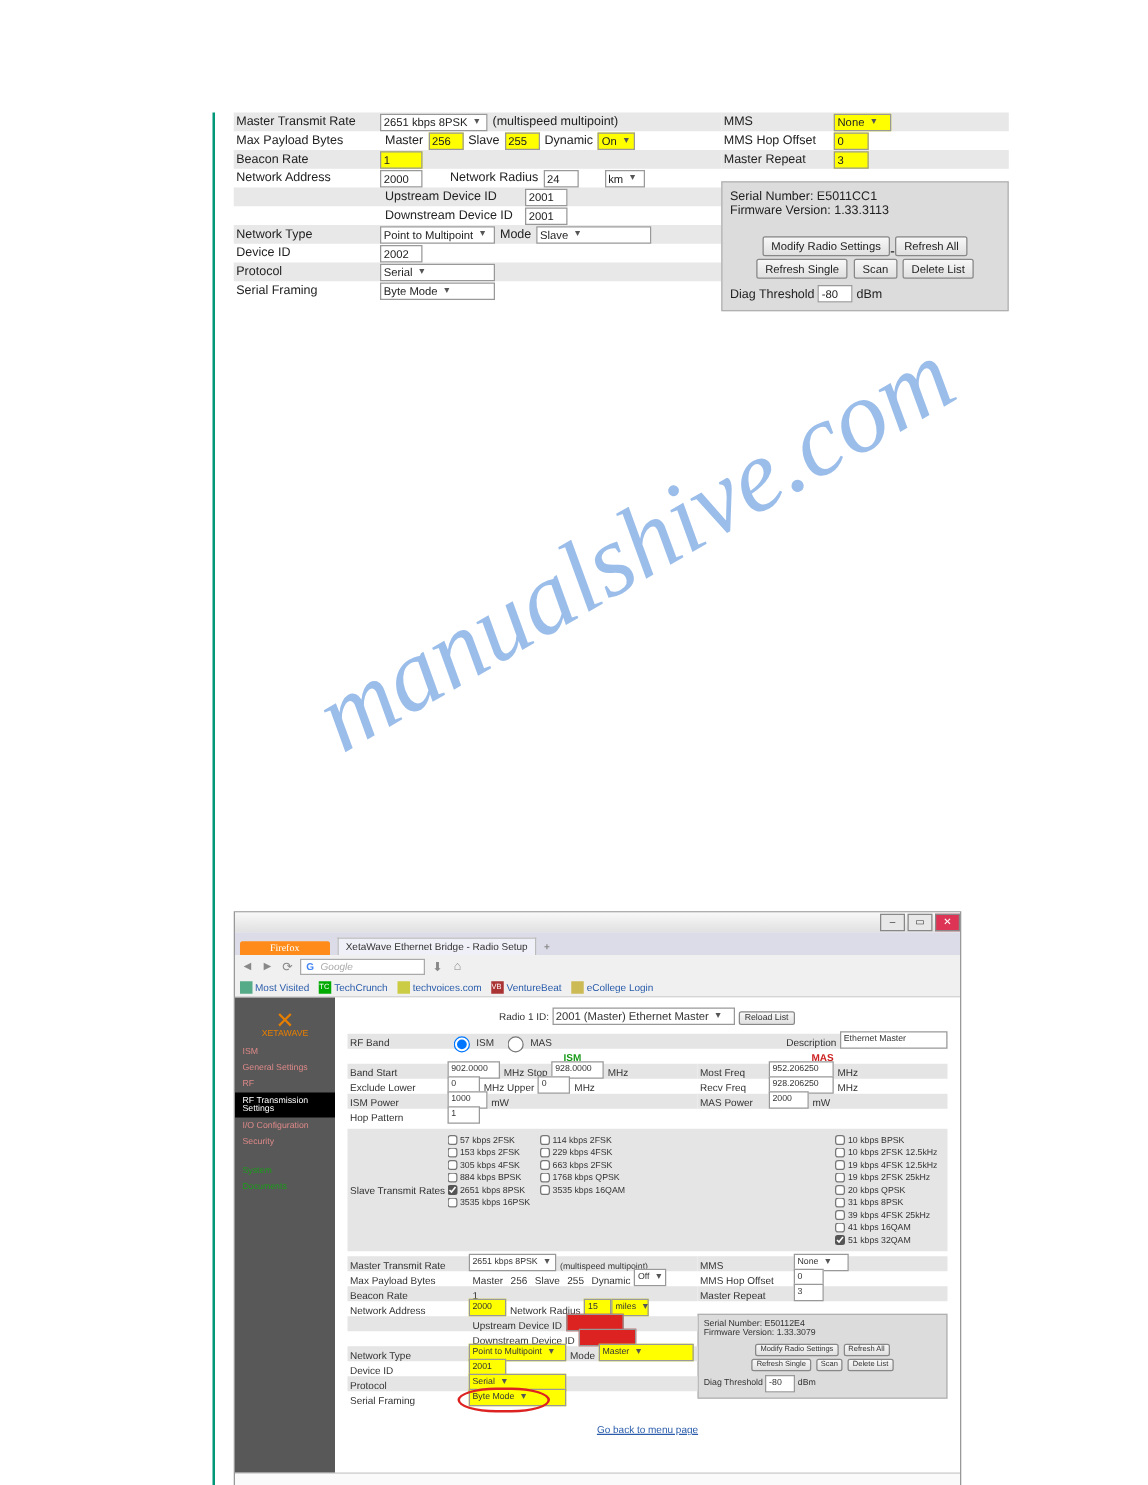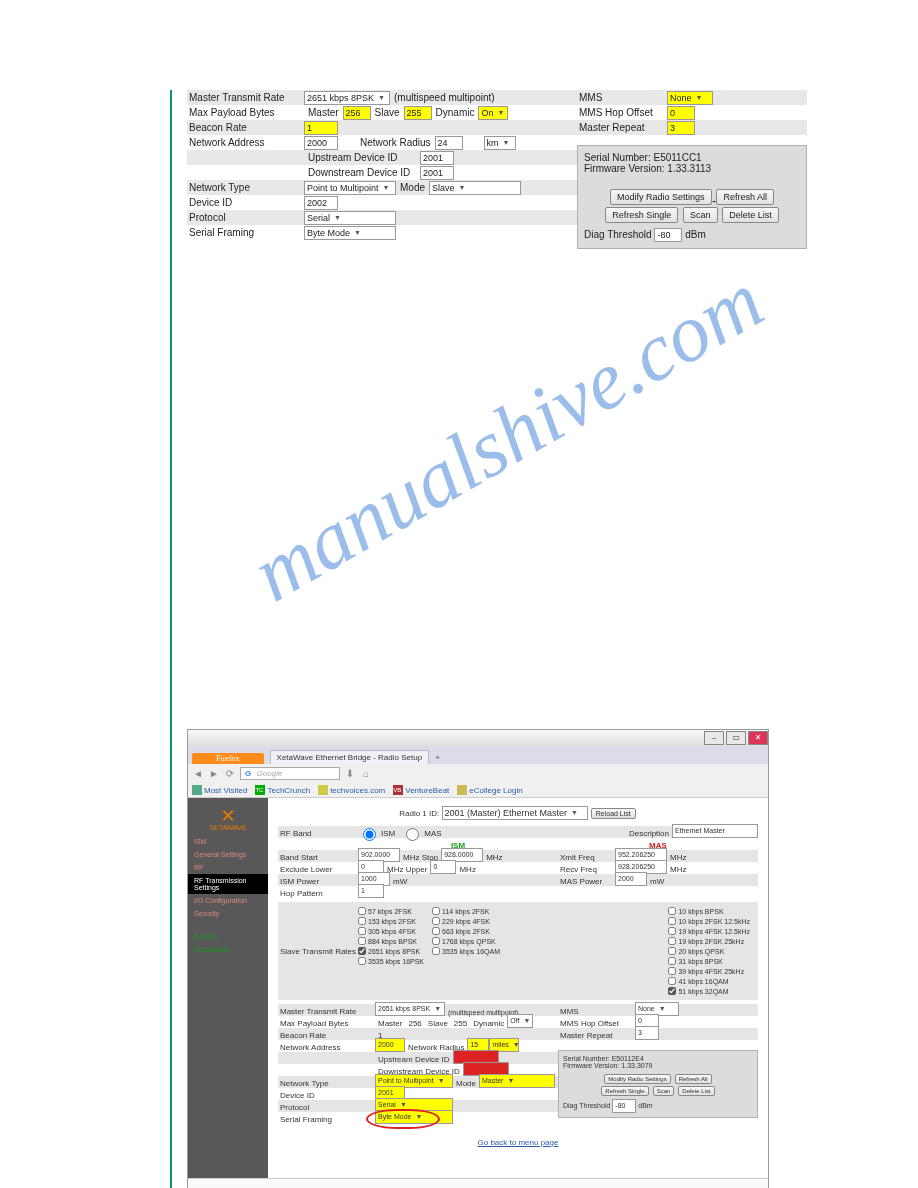--- a/index.html
+++ b/index.html
@@ -357,21 +357,21 @@
             <div class="srow">
               <span class="slbl">Hop Pattern</span>
               <span class="input-box" style="width:20px;font-size:7px">1</span>
             </div>
           </div>
           <div class="col-right">
             <div class="srow">
                 <span class="mas-head" style="flex:1">MAS</span>
               </div>
             <div class="srow grey">
-              <span class="slbl" style="width:55px">Xmit Freq</span>
+              <span class="slbl" style="width:55px">Most Freq</span>
               <span class="input-box" style="width:46px;font-size:7px">952.206250</span>
               <span class="slbl2">MHz</span>
             </div>
             <div class="srow">
               <span class="slbl" style="width:55px">Recv Freq</span>
               <span class="input-box" style="width:46px;font-size:7px">928.206250</span>
               <span class="slbl2">MHz</span>
             </div>
             <div class="srow grey">
               <span class="slbl" style="width:55px">MAS Power</span>

